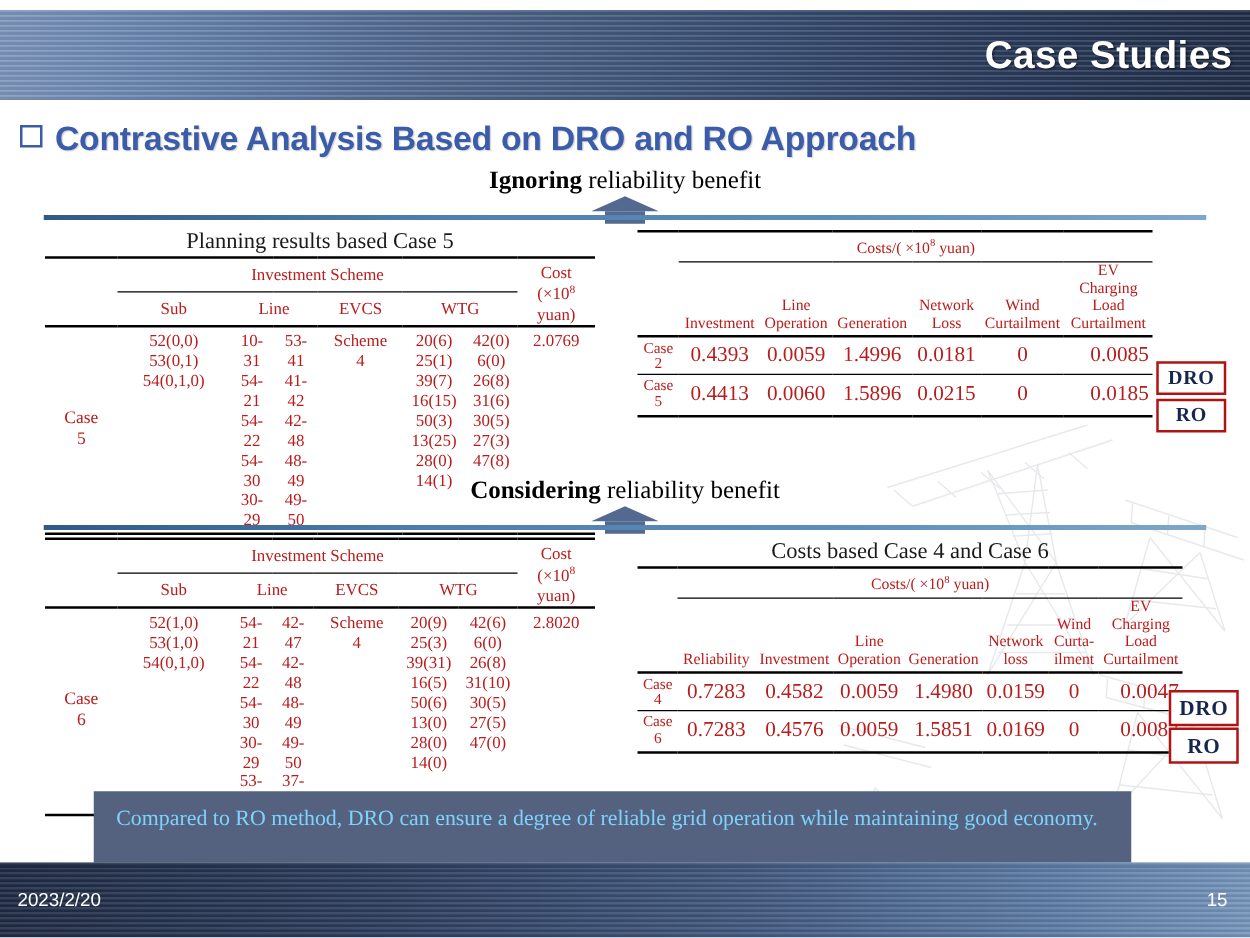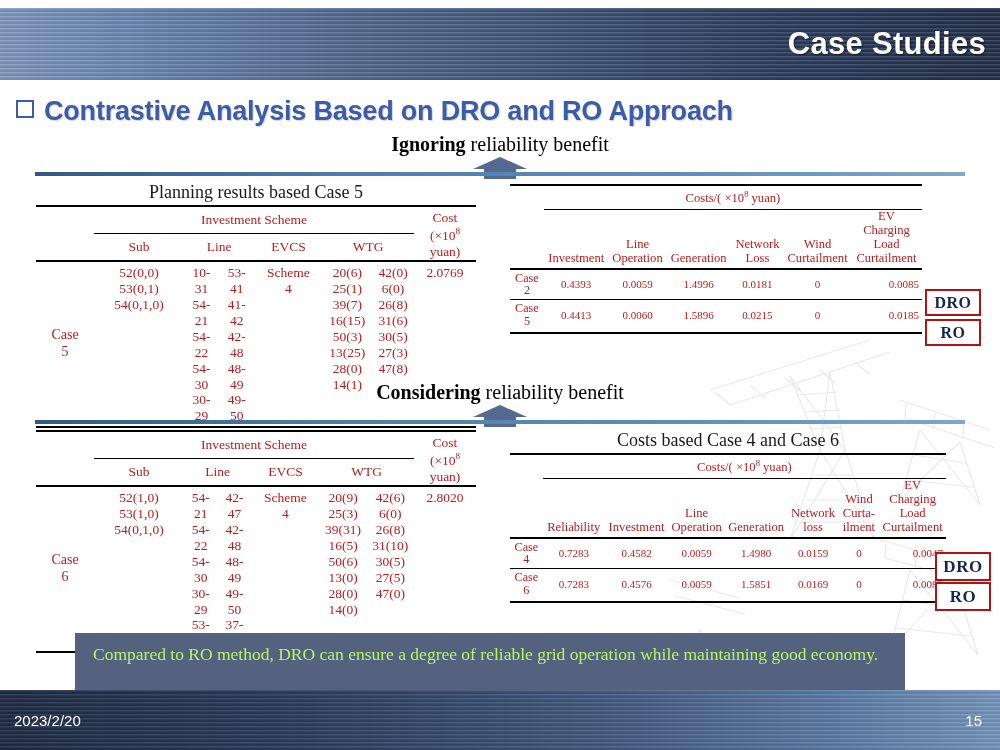--- a/index.html
+++ b/index.html
@@ -82,33 +82,33 @@
   
   .plan-tbl{width:440px;font-size:13.5px;}
   .plan-tbl .hdr{font-size:13.5px;}
   .plan-tbl .cell{line-height:1.18;}
   .plan-tbl .caseid{font-size:14px;}
 
   
   .cost-tbl{font-size:12.6px;}
   .cost-tbl .colhdr{line-height:1.1;font-size:12.6px;}
   .cost-tbl .caseid{font-size:12.2px;line-height:1.05;}
-  .cost-tbl .val{font-size:11px;}
+  .cost-tbl .val{font-size:17px;}
 
   
   .tag{
     position:absolute;border:2.6px solid #b11313;background:#ffffff;
     color:#16264d;font-family:"Liberation Serif",serif;font-weight:bold;
     text-align:center;letter-spacing:.5px;
   }
 
   
   #conclusion{
     position:absolute;left:75px;top:633px;width:830px;height:57px;
-    background:#546280;color:#bef264;
+    background:#546280;color:#7dd3fc;
     font-family:"Liberation Serif",serif;font-size:17.5px;line-height:1.45;
     padding:9px 18px 0 18px;box-sizing:border-box;text-align:justify;
   }
 
   
   #footer{
     position:absolute;left:0;bottom:0;width:1000px;height:60px;
     background:
       repeating-linear-gradient(to bottom,
         rgba(255,255,255,.10) 0px, rgba(255,255,255,.10) 1px,

